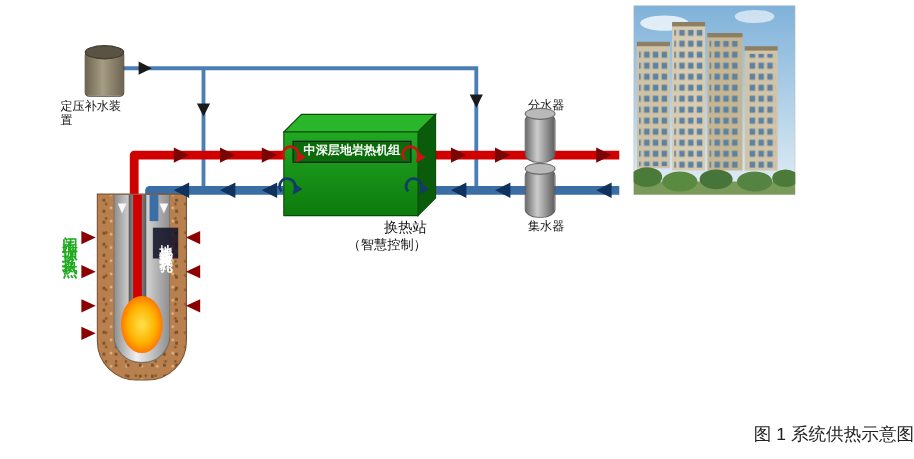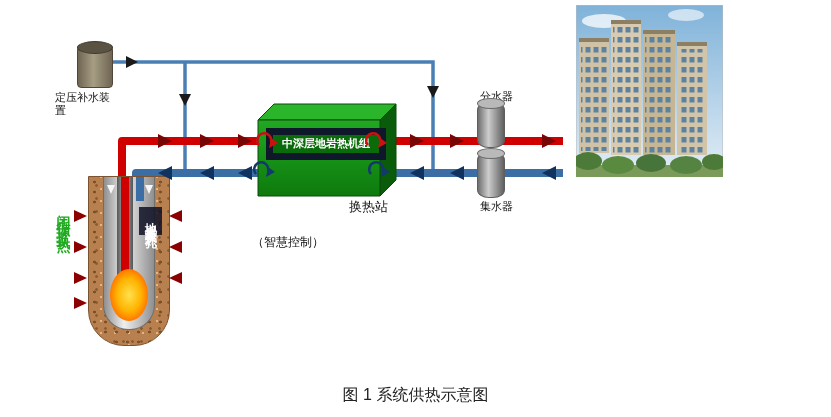--- a/index.html
+++ b/index.html
@@ -14,24 +14,24 @@
   
   .tank-body{left:77px;top:46px;width:34px;height:40px;
     background:linear-gradient(90deg,#6f6552,#a69d84 45%,#6f6552);
     border:1px solid #4e4638;border-radius:4px;}
   .tank-top{left:77px;top:41px;width:34px;height:11px;background:#5a5243;
     border:1px solid #3f3a2e;border-radius:50%;}
   .tank-label{left:55px;top:91px;width:62px;font-size:11px;line-height:13px;color:#111;}
 
   
   .unit-label{left:266px;top:128px;width:106px;height:18px;background:#0a6b0a;
-    border:7px solid #0f172a;color:#fff;font-size:11px;line-height:17px;font-weight:bold;
+    border:1px solid #0f172a;color:#fff;font-size:11px;line-height:17px;font-weight:bold;
     text-align:center;white-space:nowrap;}
   .station{left:252px;top:199px;width:136px;text-align:right;font-size:13px;line-height:16px;}
-  .station-sub{left:252px;top:215px;width:136px;text-align:left;font-size:12px;line-height:15px;margin-top:20px;}
+  .station-sub{left:252px;top:215px;width:136px;text-align:right;font-size:12px;line-height:15px;}
 
   
   .cyl{width:26px;height:44px;border:1px solid #5e5e5e;border-radius:12px/8px;
     background:linear-gradient(90deg,#6e6e6e,#cdcdcd 40%,#5f5f5f);}
   .cyl-top{width:26px;height:9px;border:1px solid #6a6a6a;border-radius:50%;background:#b9b9b9;}
   .lbl{font-size:11px;text-align:right;line-height:13px;}
 
   
   .borehole{left:88px;top:176px;width:80px;height:168px;
     background-color:#b9804f;
@@ -55,21 +55,21 @@
     border-right:4px solid transparent;border-top:9px solid #f7f7f7;}
 
   .vtext{writing-mode:vertical-rl;text-orientation:upright;}
   .strip-label{left:50px;top:30px;background:rgba(18,18,40,.86);color:#fff;
     font-size:12px;font-weight:bold;letter-spacing:3px;padding:5px 3px;}
   .closed-loop{left:55px;top:204px;color:#1faa1f;font-size:14px;font-weight:bold;
     letter-spacing:6px;}
   .diameter{left:68px;top:347px;width:120px;text-align:center;font-size:12px;
     font-weight:bold;color:#111;}
 
-  .caption{left:0;top:385px;width:831px;text-align:center;font-size:16px;color:#222;}
+  .caption{left:0;top:385px;width:831px;text-align:right;font-size:16px;color:#222;}
 </style>
 </head>
 <body>
 
 <div id="canvas">
 
   <svg id="pipes" width="831" height="417" viewBox="0 0 831 417">
     <path d="M93 62 H433 V170" fill="none" stroke-width="3.5" stroke="#4a7fb5"></path>
     <path d="M185 62 V170" fill="none" stroke-width="3.5" stroke="#4a7fb5"></path>
     <path d="M563 173 H136 V183" fill="none" stroke-width="8" stroke-linejoin="round" stroke="#3a6ea5"></path>

